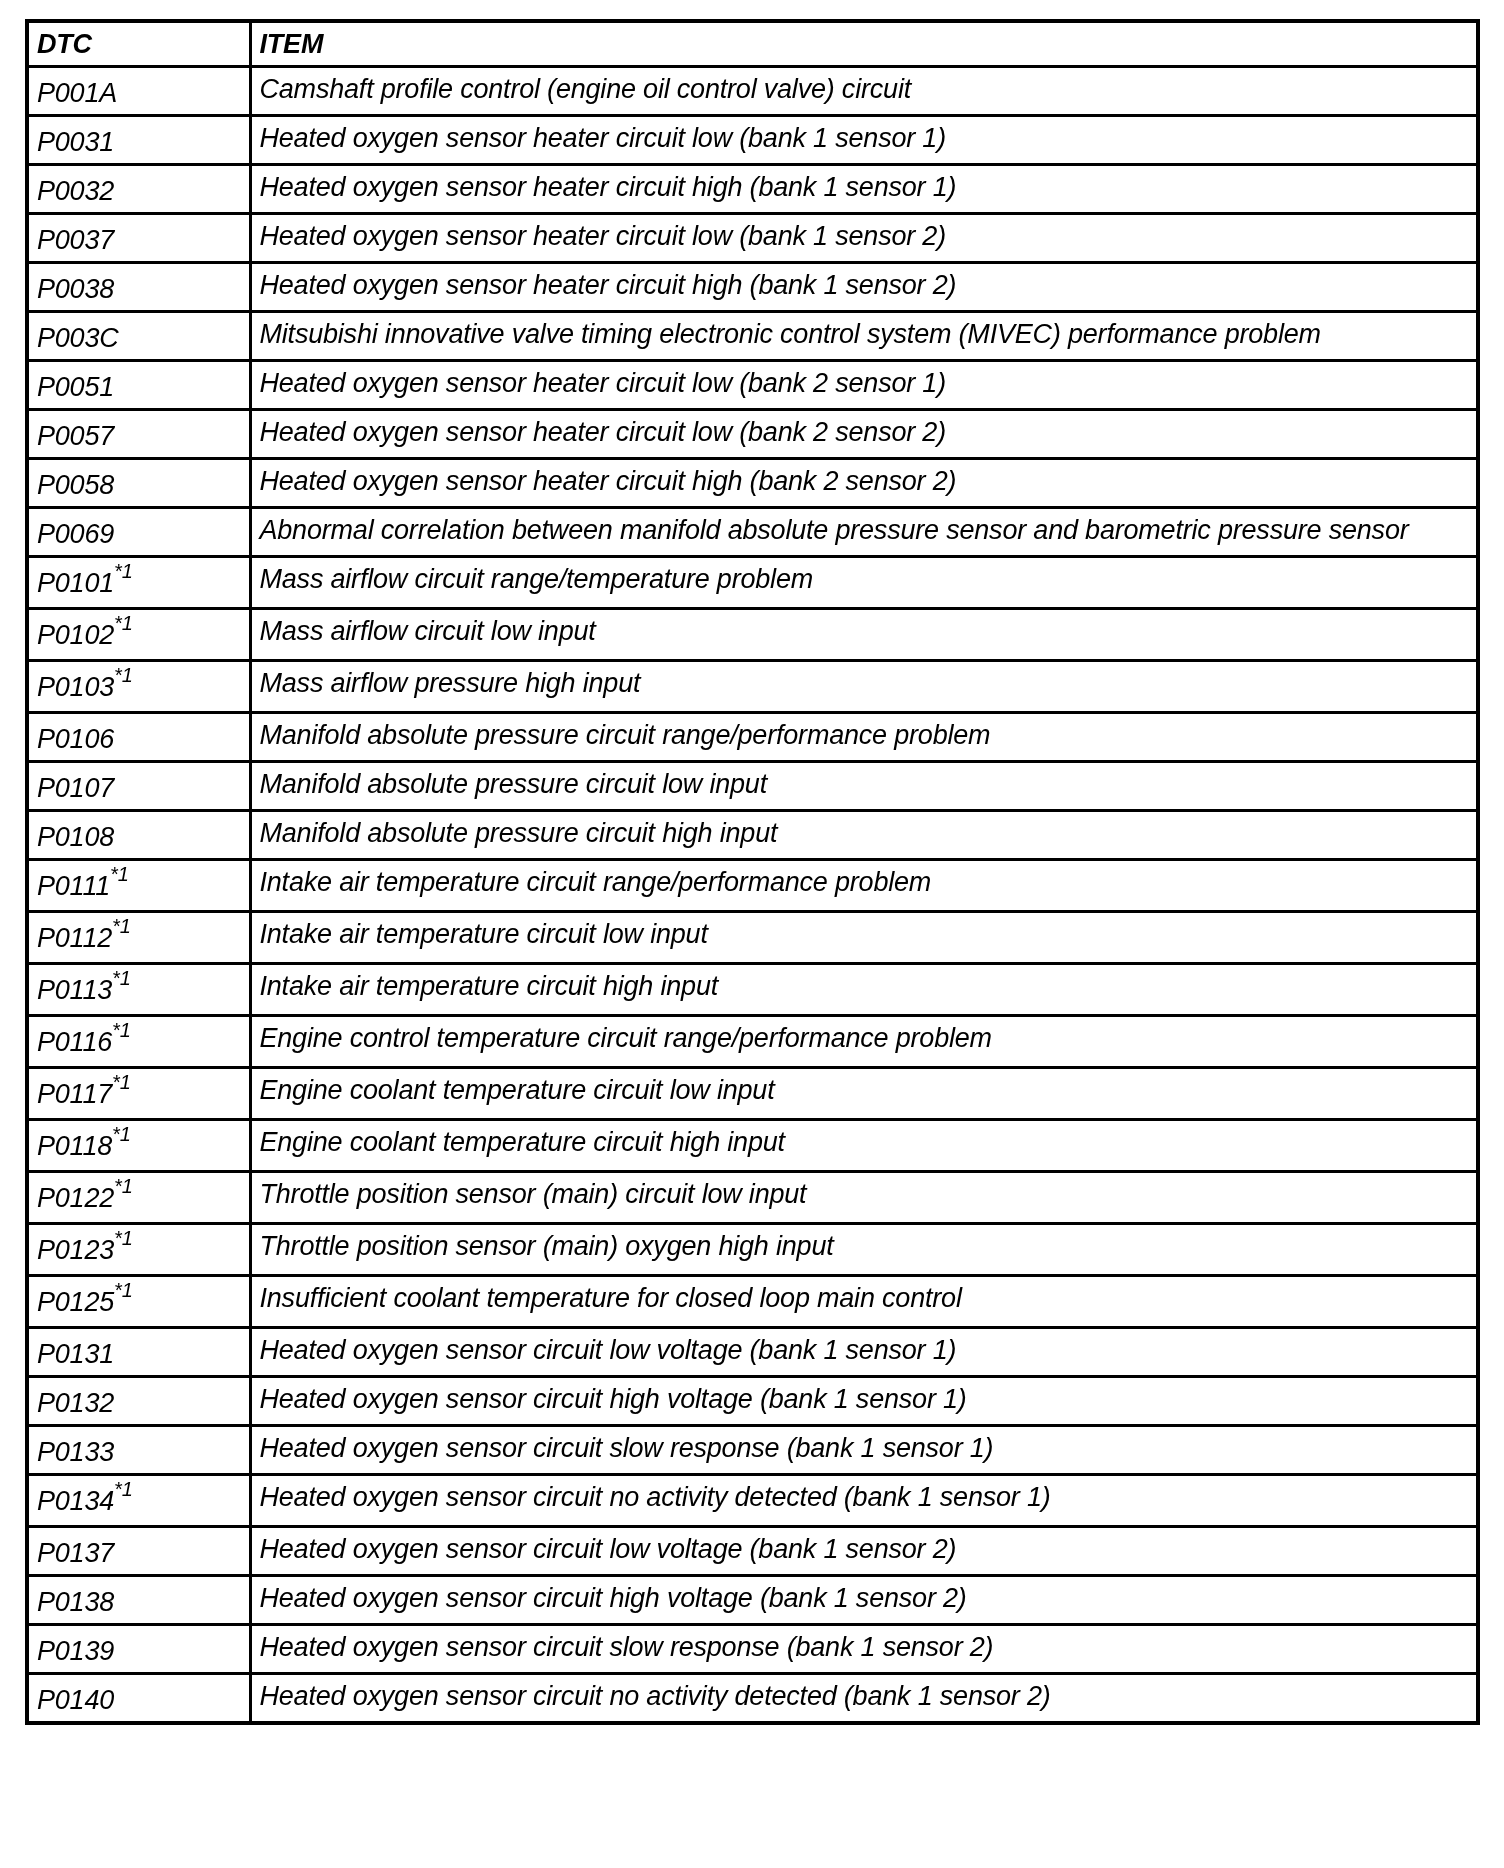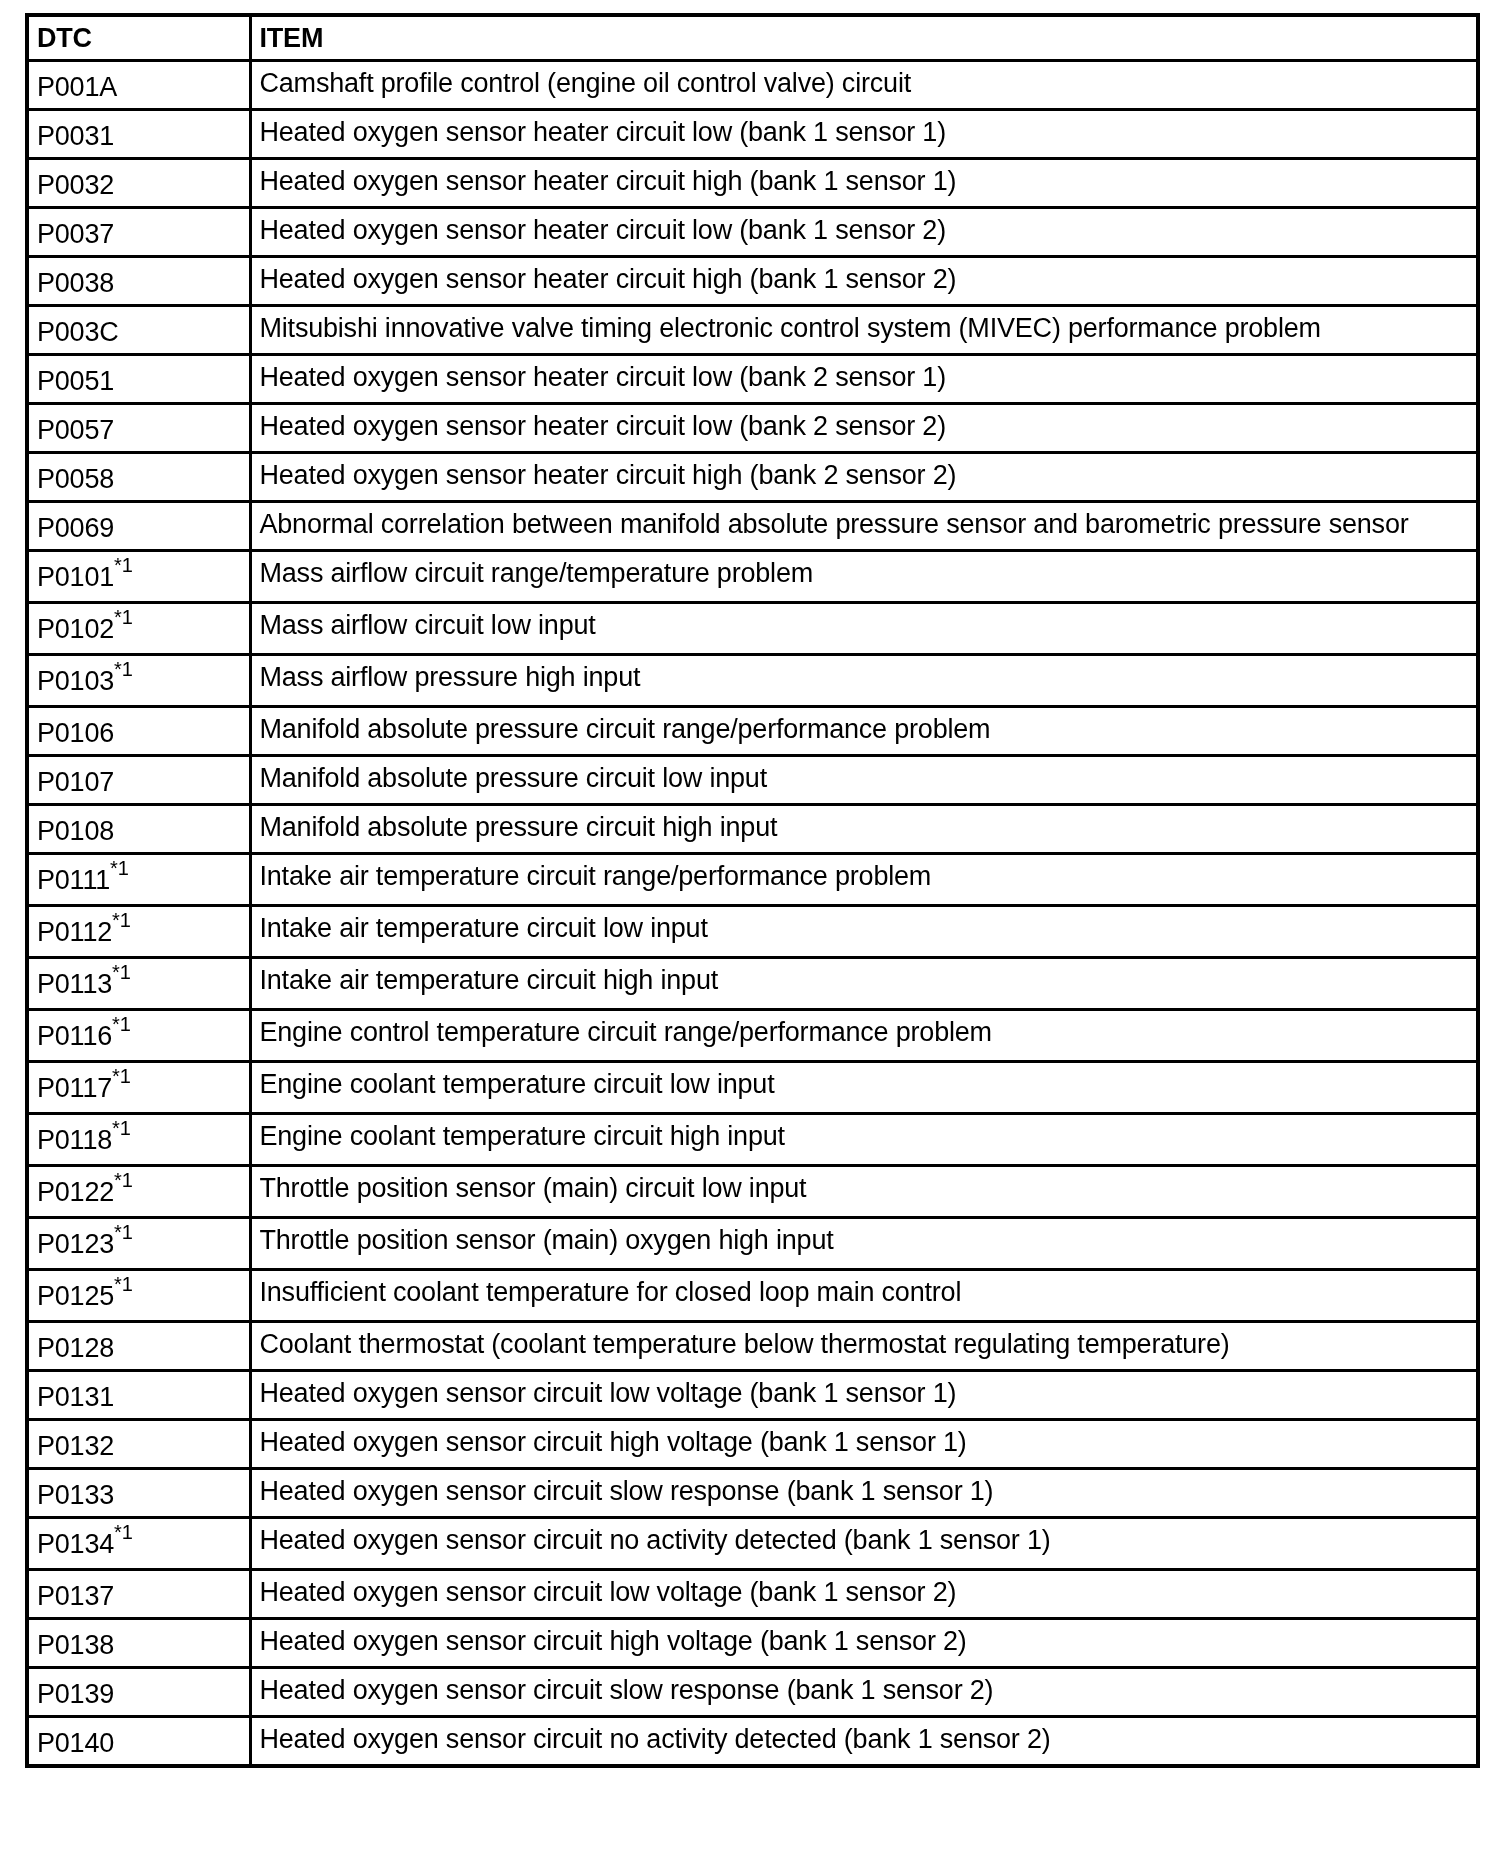--- a/index.html
+++ b/index.html
@@ -6,23 +6,24 @@
     margin: 0;
     padding: 0;
     background: #ffffff;
   }
   body {
     width: 1504px;
     font-family: "Liberation Sans", sans-serif;
     color: #000000;
   }
   .page {
-    padding: 13px 24px 12px 25px;
+    padding: 19px 24px 12px 25px;
     box-sizing: border-box;
     width: 1324px;
+    font-style: italic;
   }
   table.dtc-table {
     border-collapse: collapse;
     table-layout: fixed;
     width: 1455px;
     border: 4px solid #000000;
   }
   col.col-dtc  { width: 223px; }
   col.col-item { width: auto; }
   th, td {
@@ -159,24 +160,20 @@
   </tr>
         <tr class="row-sup">
     <td class="dtc-cell"><span>P0123</span><sup class="footnote">*1</sup></td>
     <td class="item-cell"><span>Throttle position sensor (main) oxygen high input</span></td>
   </tr>
         <tr class="row-sup">
     <td class="dtc-cell"><span>P0125</span><sup class="footnote">*1</sup></td>
     <td class="item-cell"><span>Insufficient coolant temperature for closed loop main control</span></td>
   </tr>
         <tr class="row-plain">
-    <td class="dtc-cell"><span>P0128</span><sup class="footnote"></sup></td>
-    <td class="item-cell"><span>Coolant thermostat (coolant temperature below thermostat regulating temperature)</span></td>
-  </tr>
-        <tr class="row-plain">
     <td class="dtc-cell"><span>P0131</span><sup class="footnote"></sup></td>
     <td class="item-cell"><span>Heated oxygen sensor circuit low voltage (bank 1 sensor 1)</span></td>
   </tr>
         <tr class="row-plain">
     <td class="dtc-cell"><span>P0132</span><sup class="footnote"></sup></td>
     <td class="item-cell"><span>Heated oxygen sensor circuit high voltage (bank 1 sensor 1)</span></td>
   </tr>
         <tr class="row-plain">
     <td class="dtc-cell"><span>P0133</span><sup class="footnote"></sup></td>
     <td class="item-cell"><span>Heated oxygen sensor circuit slow response (bank 1 sensor 1)</span></td>

